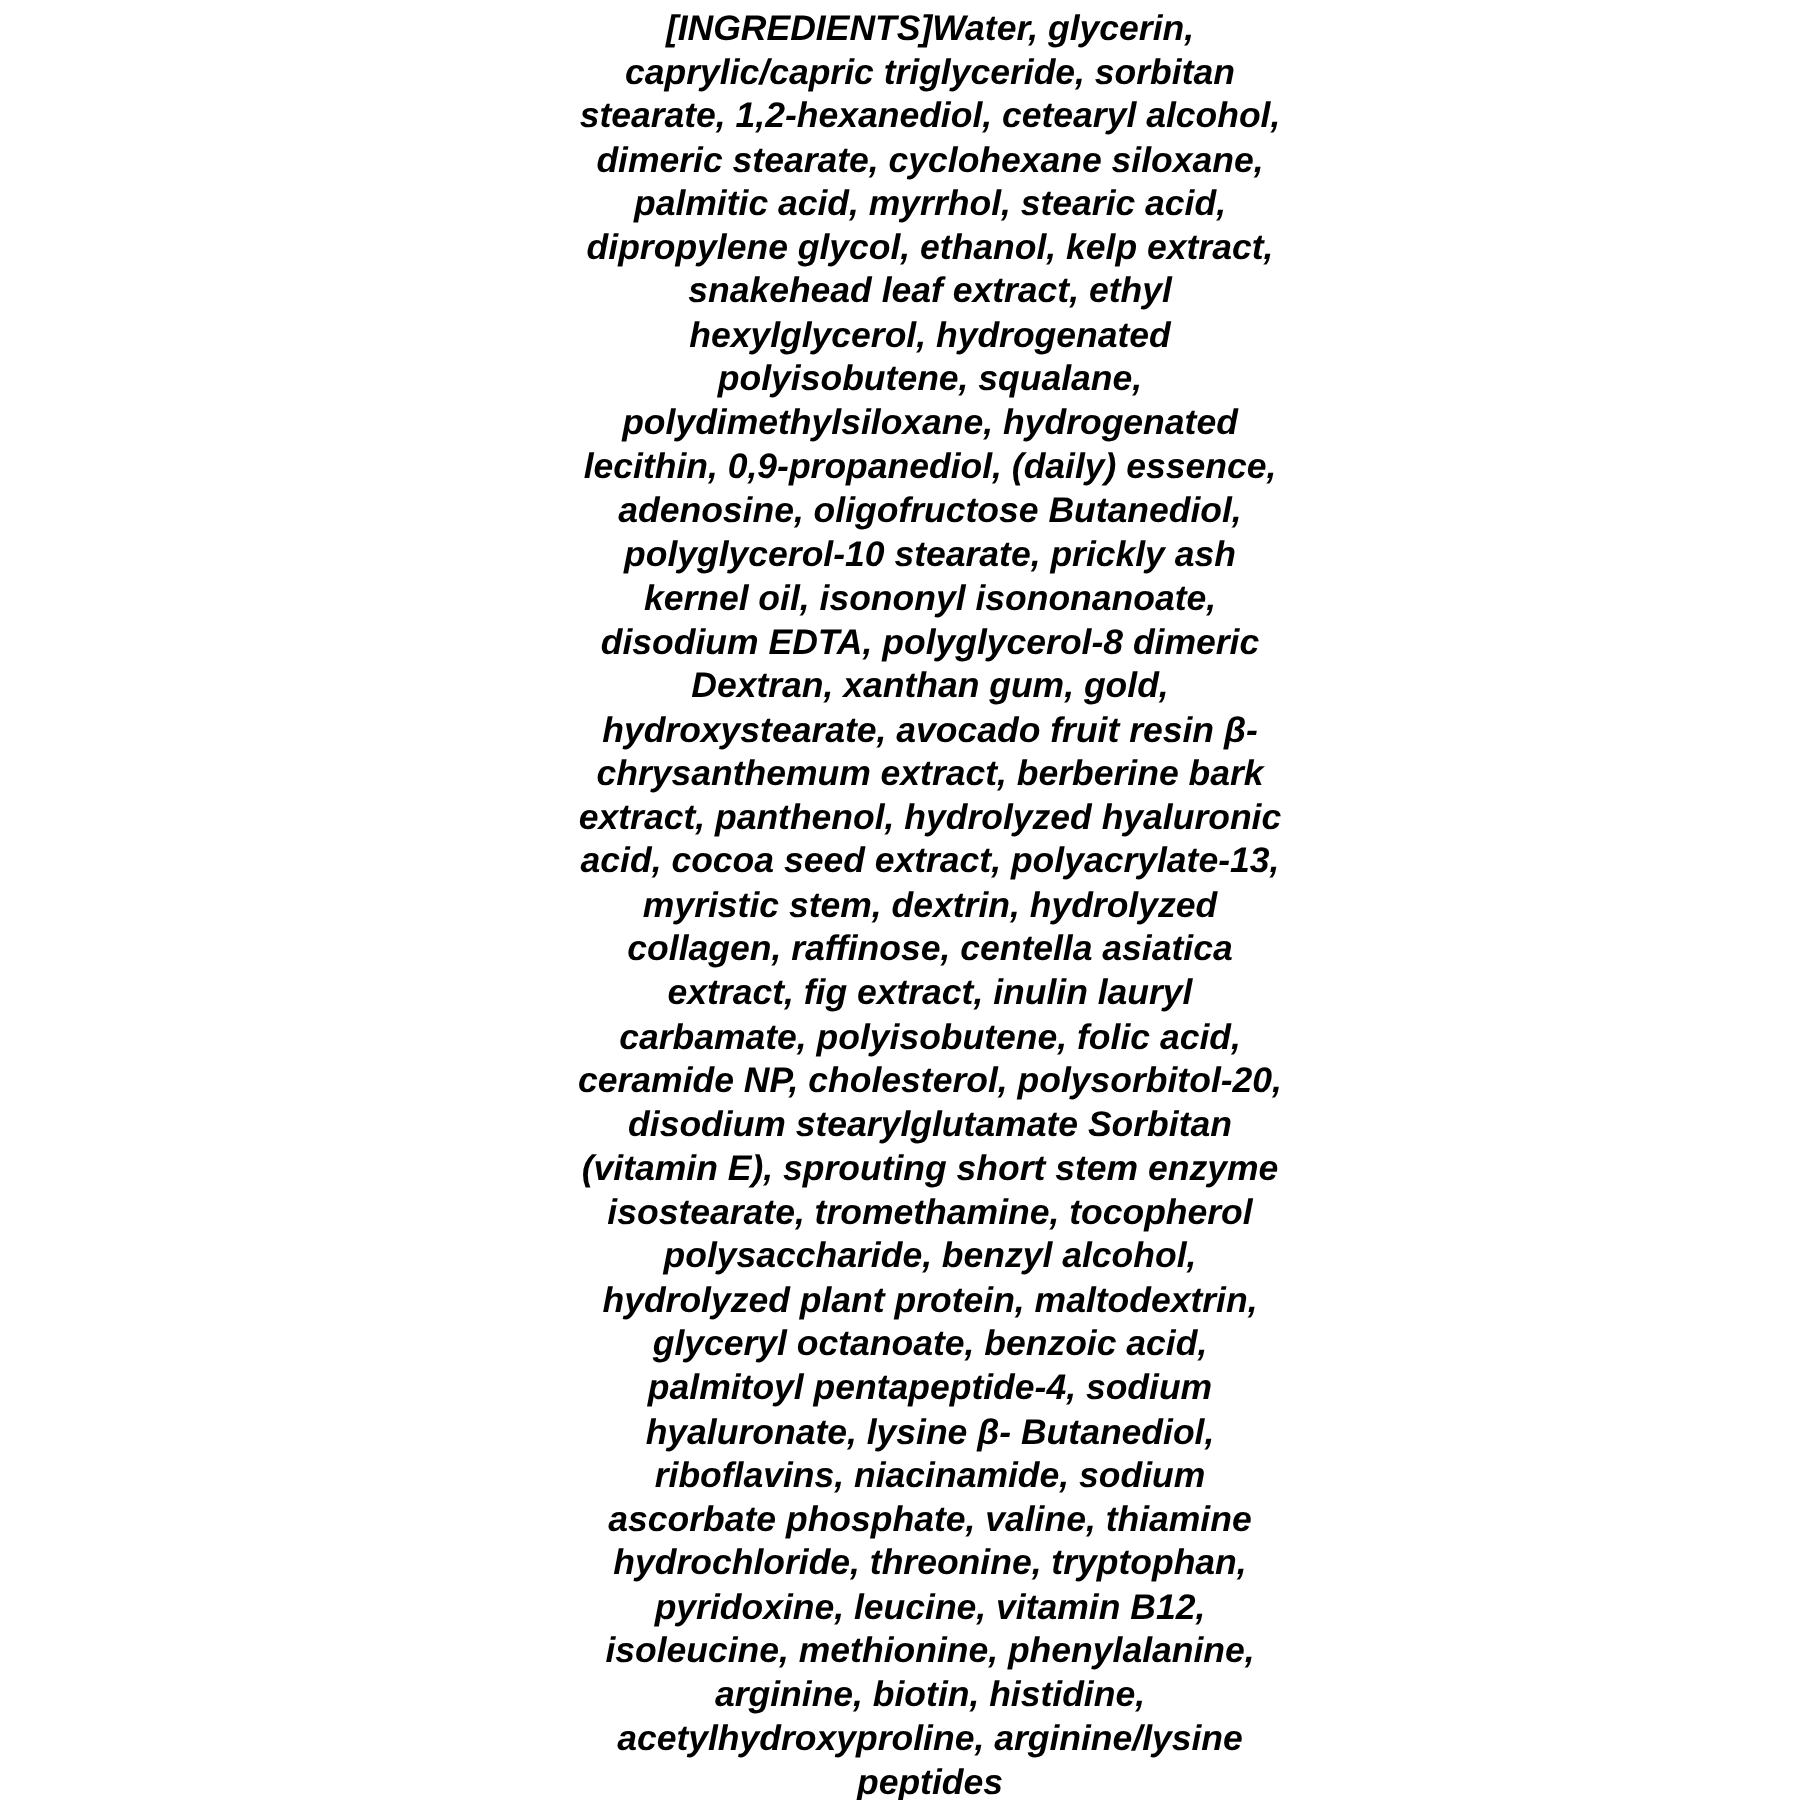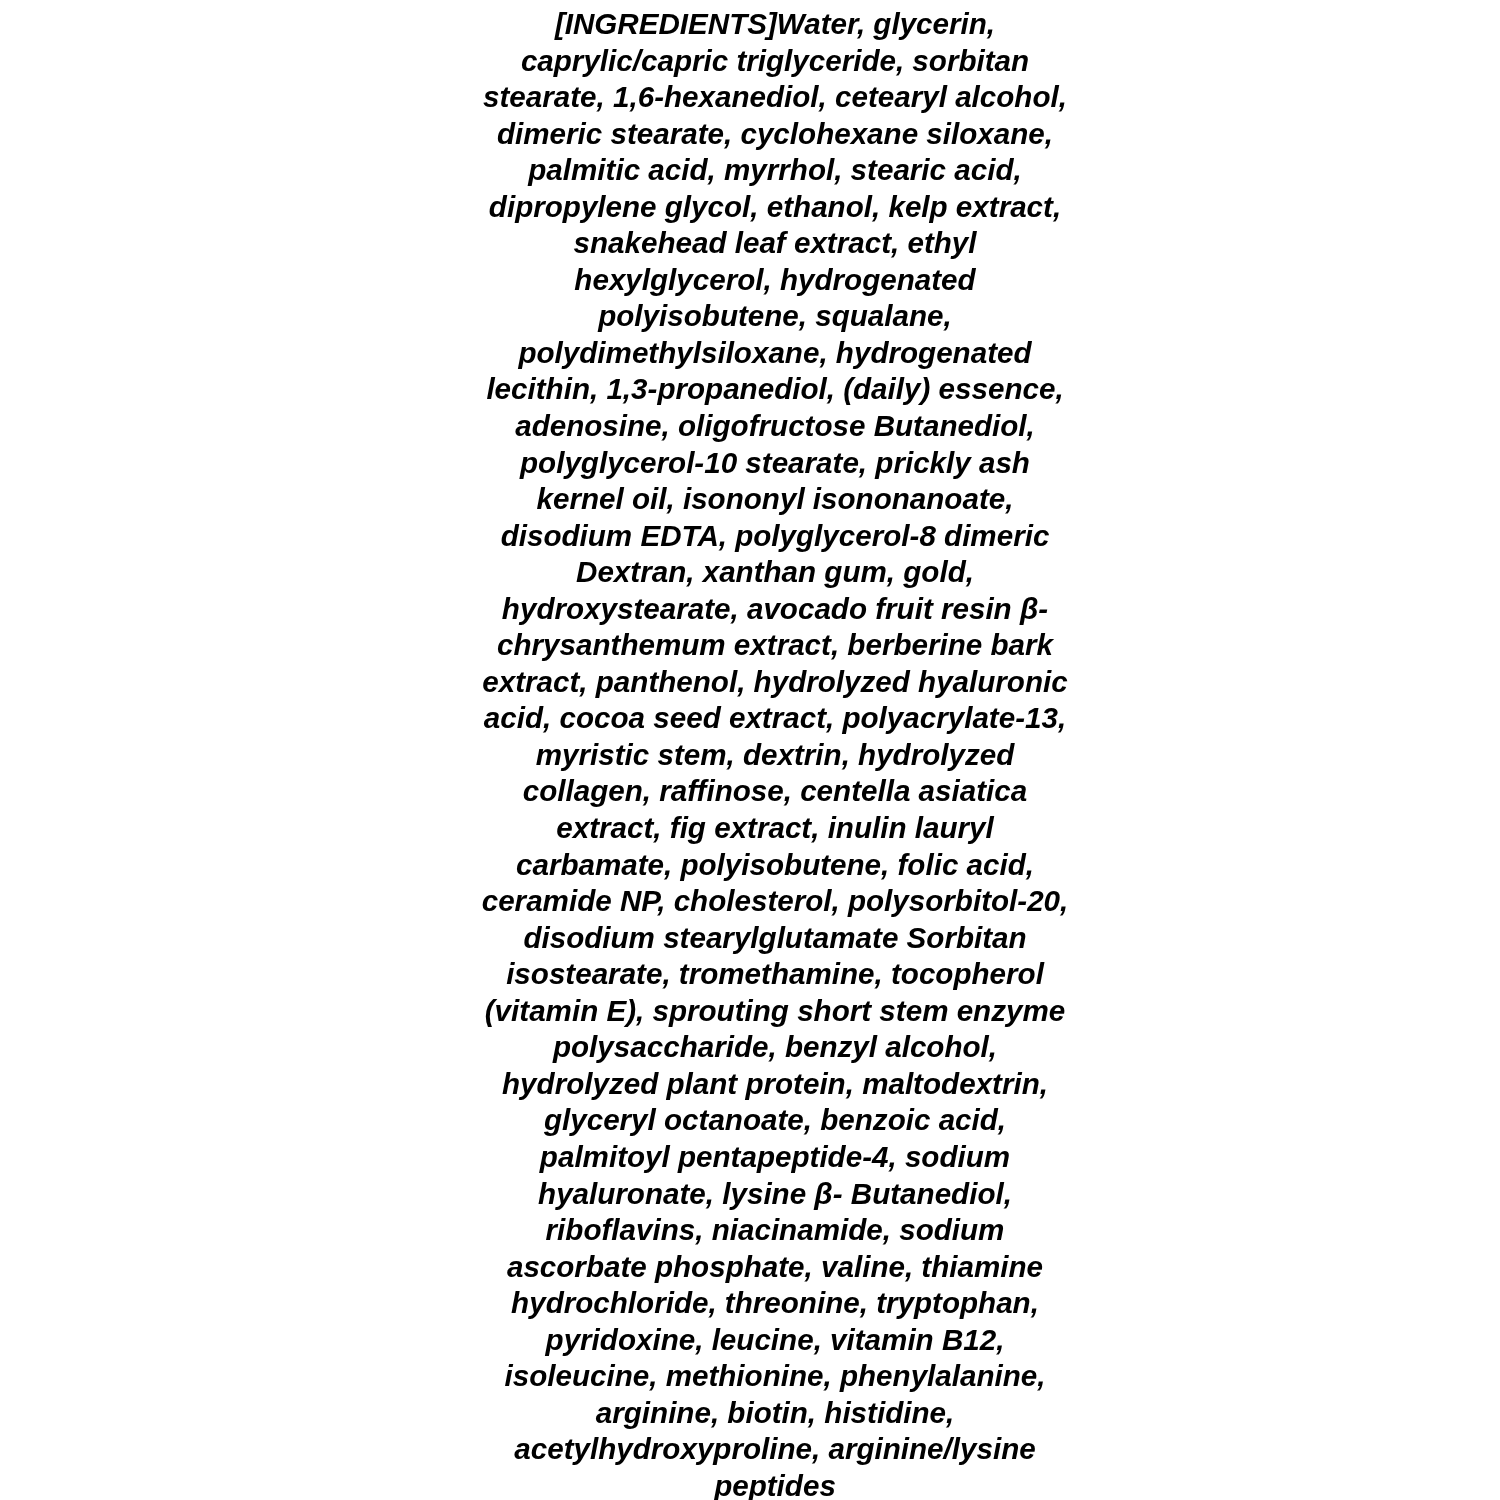--- a/index.html
+++ b/index.html
@@ -31,46 +31,46 @@
     white-space: nowrap;
     text-align: center;
   }
 </style>
 </head>
 <body>
 
 <div class="ingredients-block">
     <div class="ingredient-line">[INGREDIENTS]Water, glycerin,</div>
     <div class="ingredient-line">caprylic/capric triglyceride, sorbitan</div>
-    <div class="ingredient-line">stearate, 1,6-hexanediol, cetearyl alcohol,</div>
+    <div class="ingredient-line">stearate, 1,2-hexanediol, cetearyl alcohol,</div>
     <div class="ingredient-line">dimeric stearate, cyclohexane siloxane,</div>
     <div class="ingredient-line">palmitic acid, myrrhol, stearic acid,</div>
     <div class="ingredient-line">dipropylene glycol, ethanol, kelp extract,</div>
     <div class="ingredient-line">snakehead leaf extract, ethyl</div>
     <div class="ingredient-line">hexylglycerol, hydrogenated</div>
     <div class="ingredient-line">polyisobutene, squalane,</div>
     <div class="ingredient-line">polydimethylsiloxane, hydrogenated</div>
-    <div class="ingredient-line">lecithin, 1,3-propanediol, (daily) essence,</div>
+    <div class="ingredient-line">lecithin, 0,9-propanediol, (daily) essence,</div>
     <div class="ingredient-line">adenosine, oligofructose Butanediol,</div>
     <div class="ingredient-line">polyglycerol-10 stearate, prickly ash</div>
     <div class="ingredient-line">kernel oil, isononyl isononanoate,</div>
     <div class="ingredient-line">disodium EDTA, polyglycerol-8 dimeric</div>
     <div class="ingredient-line">Dextran, xanthan gum, gold,</div>
     <div class="ingredient-line">hydroxystearate, avocado fruit resin β-</div>
     <div class="ingredient-line">chrysanthemum extract, berberine bark</div>
     <div class="ingredient-line">extract, panthenol, hydrolyzed hyaluronic</div>
     <div class="ingredient-line">acid, cocoa seed extract, polyacrylate-13,</div>
     <div class="ingredient-line">myristic stem, dextrin, hydrolyzed</div>
     <div class="ingredient-line">collagen, raffinose, centella asiatica</div>
     <div class="ingredient-line">extract, fig extract, inulin lauryl</div>
     <div class="ingredient-line">carbamate, polyisobutene, folic acid,</div>
     <div class="ingredient-line">ceramide NP, cholesterol, polysorbitol-20,</div>
     <div class="ingredient-line">disodium stearylglutamate Sorbitan</div>
+    <div class="ingredient-line">(vitamin E), sprouting short stem enzyme</div>
     <div class="ingredient-line">isostearate, tromethamine, tocopherol</div>
-    <div class="ingredient-line">(vitamin E), sprouting short stem enzyme</div>
     <div class="ingredient-line">polysaccharide, benzyl alcohol,</div>
     <div class="ingredient-line">hydrolyzed plant protein, maltodextrin,</div>
     <div class="ingredient-line">glyceryl octanoate, benzoic acid,</div>
     <div class="ingredient-line">palmitoyl pentapeptide-4, sodium</div>
     <div class="ingredient-line">hyaluronate, lysine β- Butanediol,</div>
     <div class="ingredient-line">riboflavins, niacinamide, sodium</div>
     <div class="ingredient-line">ascorbate phosphate, valine, thiamine</div>
     <div class="ingredient-line">hydrochloride, threonine, tryptophan,</div>
     <div class="ingredient-line">pyridoxine, leucine, vitamin B12,</div>
     <div class="ingredient-line">isoleucine, methionine, phenylalanine,</div>

